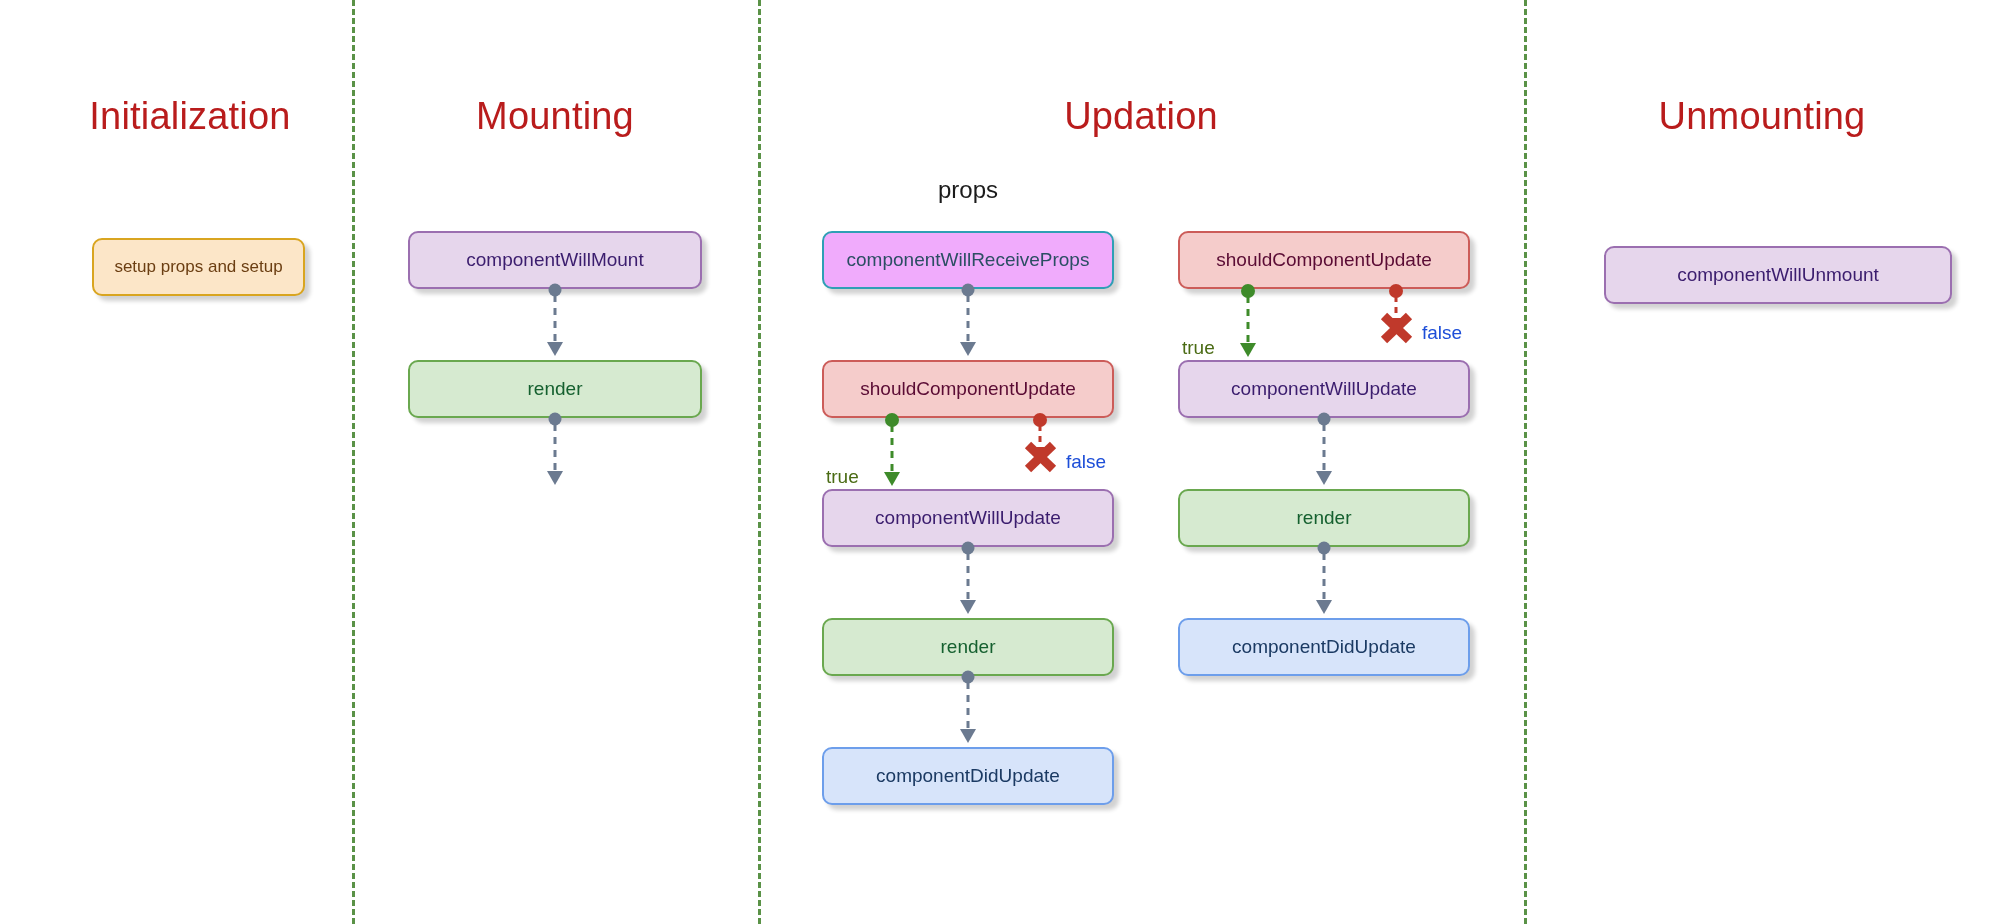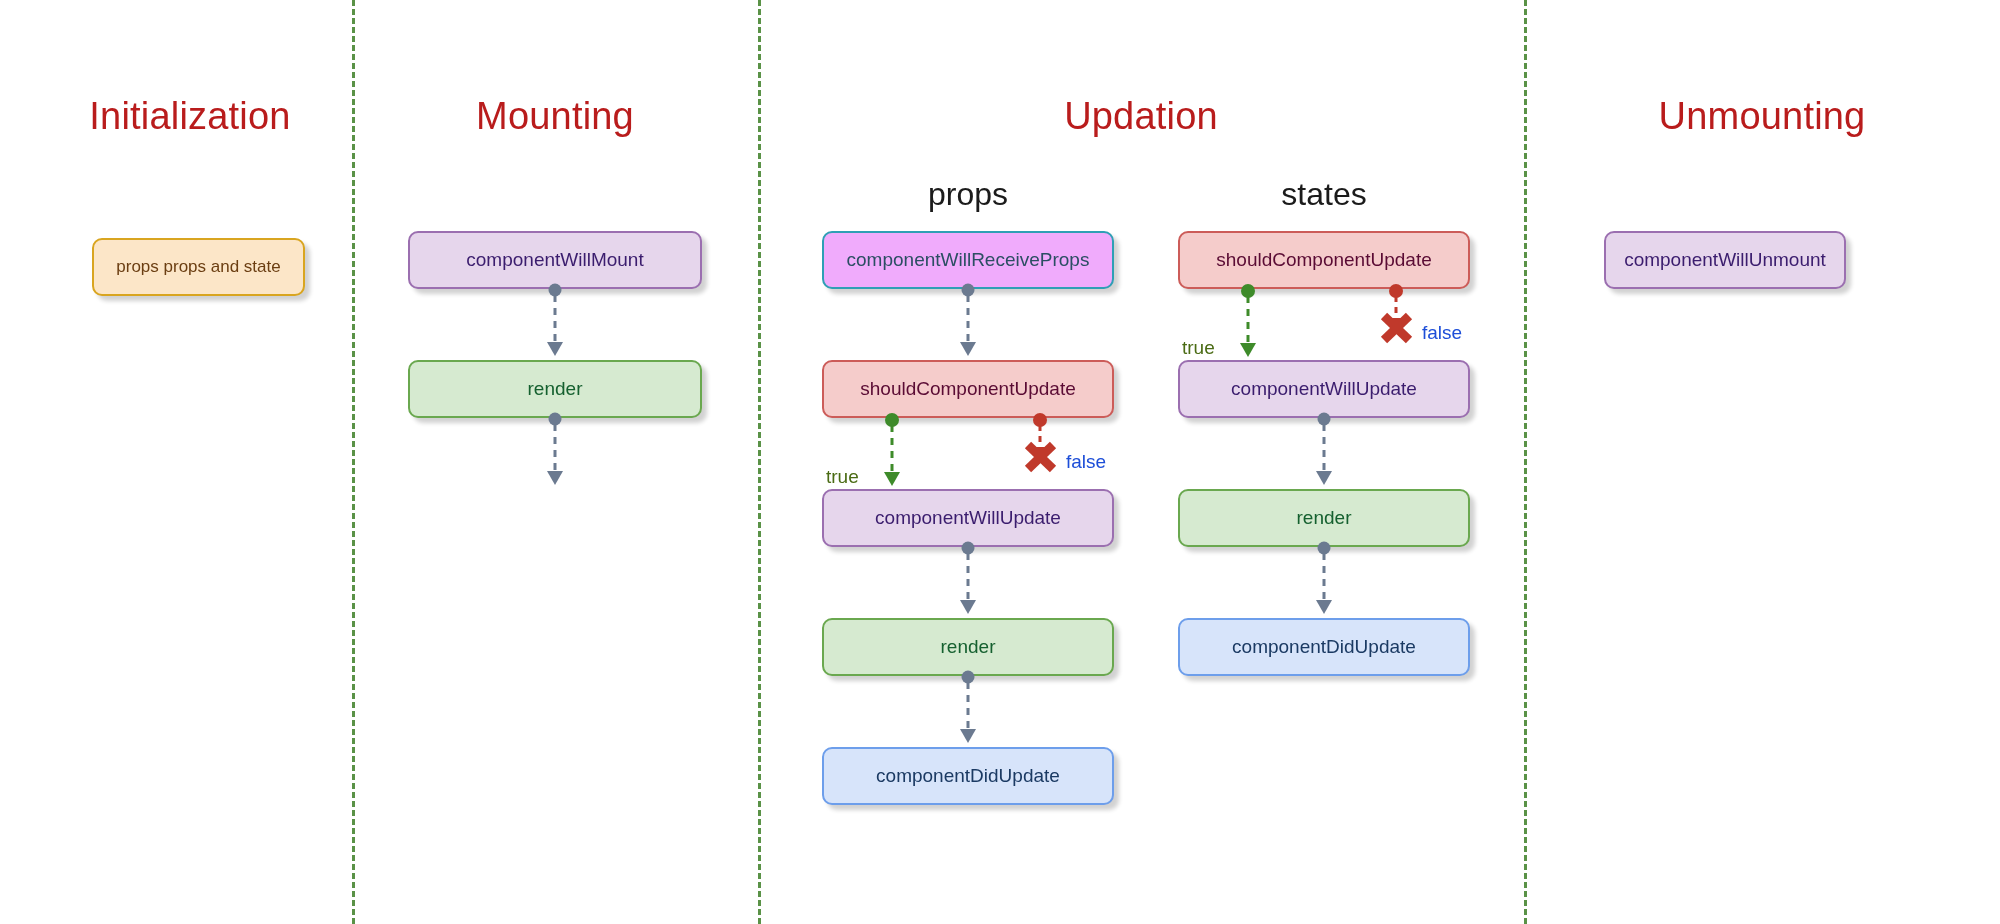--- a/index.html
+++ b/index.html
@@ -32,21 +32,21 @@
     position: absolute;
     font-size: 38px;
     color: #b91c1c;
     font-weight: 400;
     text-align: center;
     white-space: nowrap;
     letter-spacing: 0.2px;
   }
   .sub-title {
     position: absolute;
-    font-size: 32px;
+    font-size: 24px;
     color: #1b1b1b;
     font-weight: 400;
     text-align: center;
     white-space: nowrap;
   }
 
   
   .node {
     position: absolute;
     height: 58px;
@@ -91,23 +91,22 @@
   <div class="divider" style="left:352px;"></div>
   <div class="divider" style="left:758px;"></div>
   <div class="divider" style="left:1524px;"></div>
 
   <div class="section-title" style="left:28px; top:95px; width:324px;">Initialization</div>
   <div class="section-title" style="left:352px; top:95px; width:406px;">Mounting</div>
   <div class="section-title" style="left:758px; top:95px; width:766px;">Updation</div>
   <div class="section-title" style="left:1524px; top:95px; width:476px;">Unmounting</div>
 
   <div class="sub-title" style="left:822px; top:176px; width:292px;">props</div>
-  <div class="sub-title" style="left:1178px; top:176px; width:292px;">states</div>
-
-  <div class="node n-orange" style="left:92px; top:238px; width:213px; font-size:17px;">props props and state</div>
+
+  <div class="node n-orange" style="left:92px; top:238px; width:213px; font-size:17px;">setup props and setup</div>
 
   <div class="node n-purple" style="left:408px; top:231px; width:294px;">componentWillMount</div>
 
   <svg class="conn" style="left:539px; top:285px;" width="32" height="76" viewBox="0 0 32 76">
     <circle cx="16" cy="5" r="6.5" fill="#6b7a90"></circle>
     <line x1="16" y1="10" x2="16" y2="58" stroke="#6b7a90" stroke-width="3" stroke-dasharray="7,6"></line>
     <polygon points="8,57 24,57 16,71" fill="#6b7a90"></polygon>
   </svg>
 
   <div class="node n-green" style="left:408px; top:360px; width:294px;">render</div>
@@ -196,15 +195,15 @@
   <div class="node n-green" style="left:1178px; top:489px; width:292px;">render</div>
 
   <svg class="conn" style="left:1308px; top:543px;" width="32" height="76" viewBox="0 0 32 76">
     <circle cx="16" cy="5" r="6.5" fill="#6b7a90"></circle>
     <line x1="16" y1="10" x2="16" y2="58" stroke="#6b7a90" stroke-width="3" stroke-dasharray="7,6"></line>
     <polygon points="8,57 24,57 16,71" fill="#6b7a90"></polygon>
   </svg>
 
   <div class="node n-blue" style="left:1178px; top:618px; width:292px;">componentDidUpdate</div>
 
-  <div class="node n-purple" style="left:1604px; top:231px; width:242px;">componentWillUnmount</div>
+  <div class="node n-purple" style="left:1604px; top:246px; width:348px;">componentWillUnmount</div>
 
 </div>
 
 </body></html>

